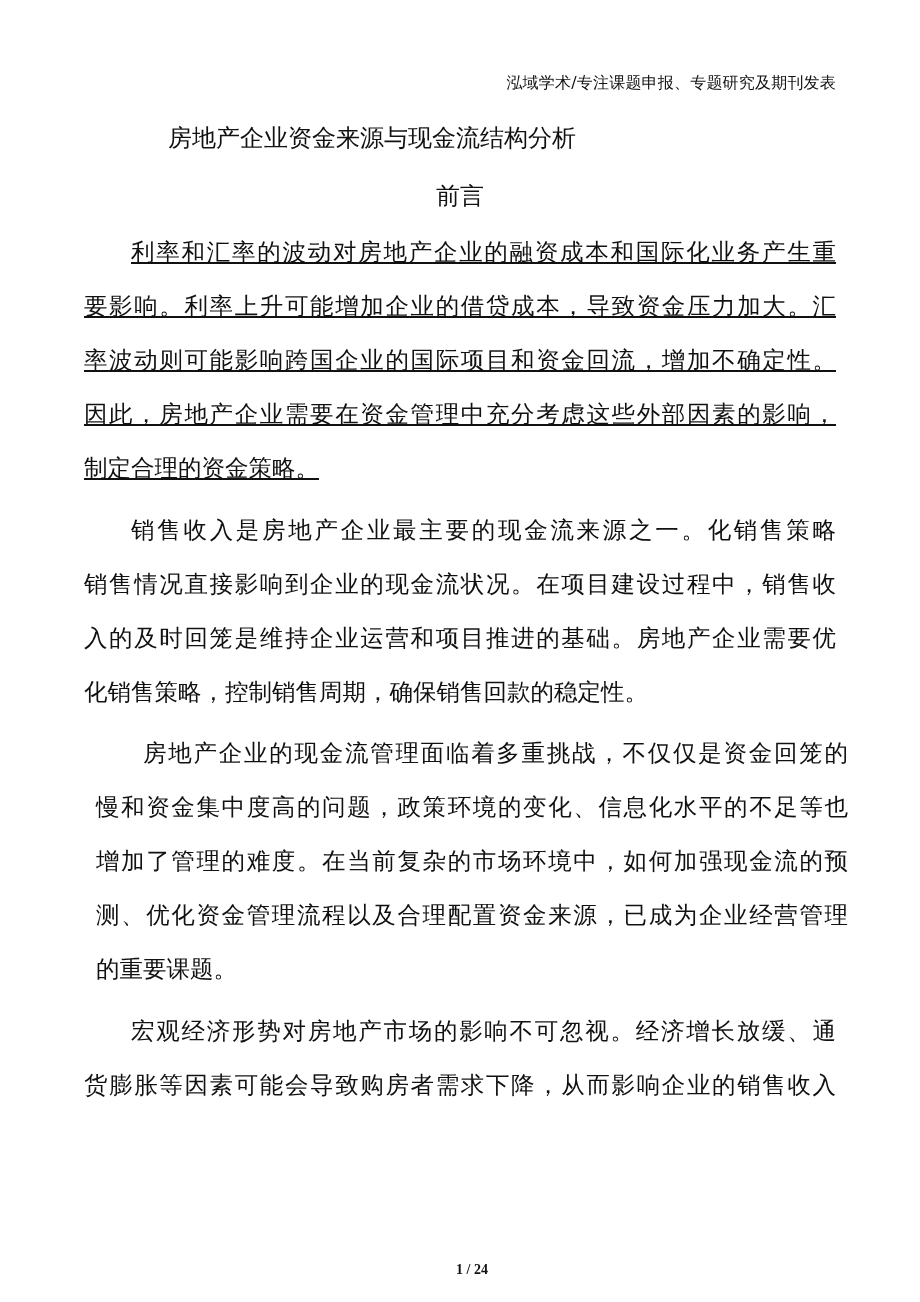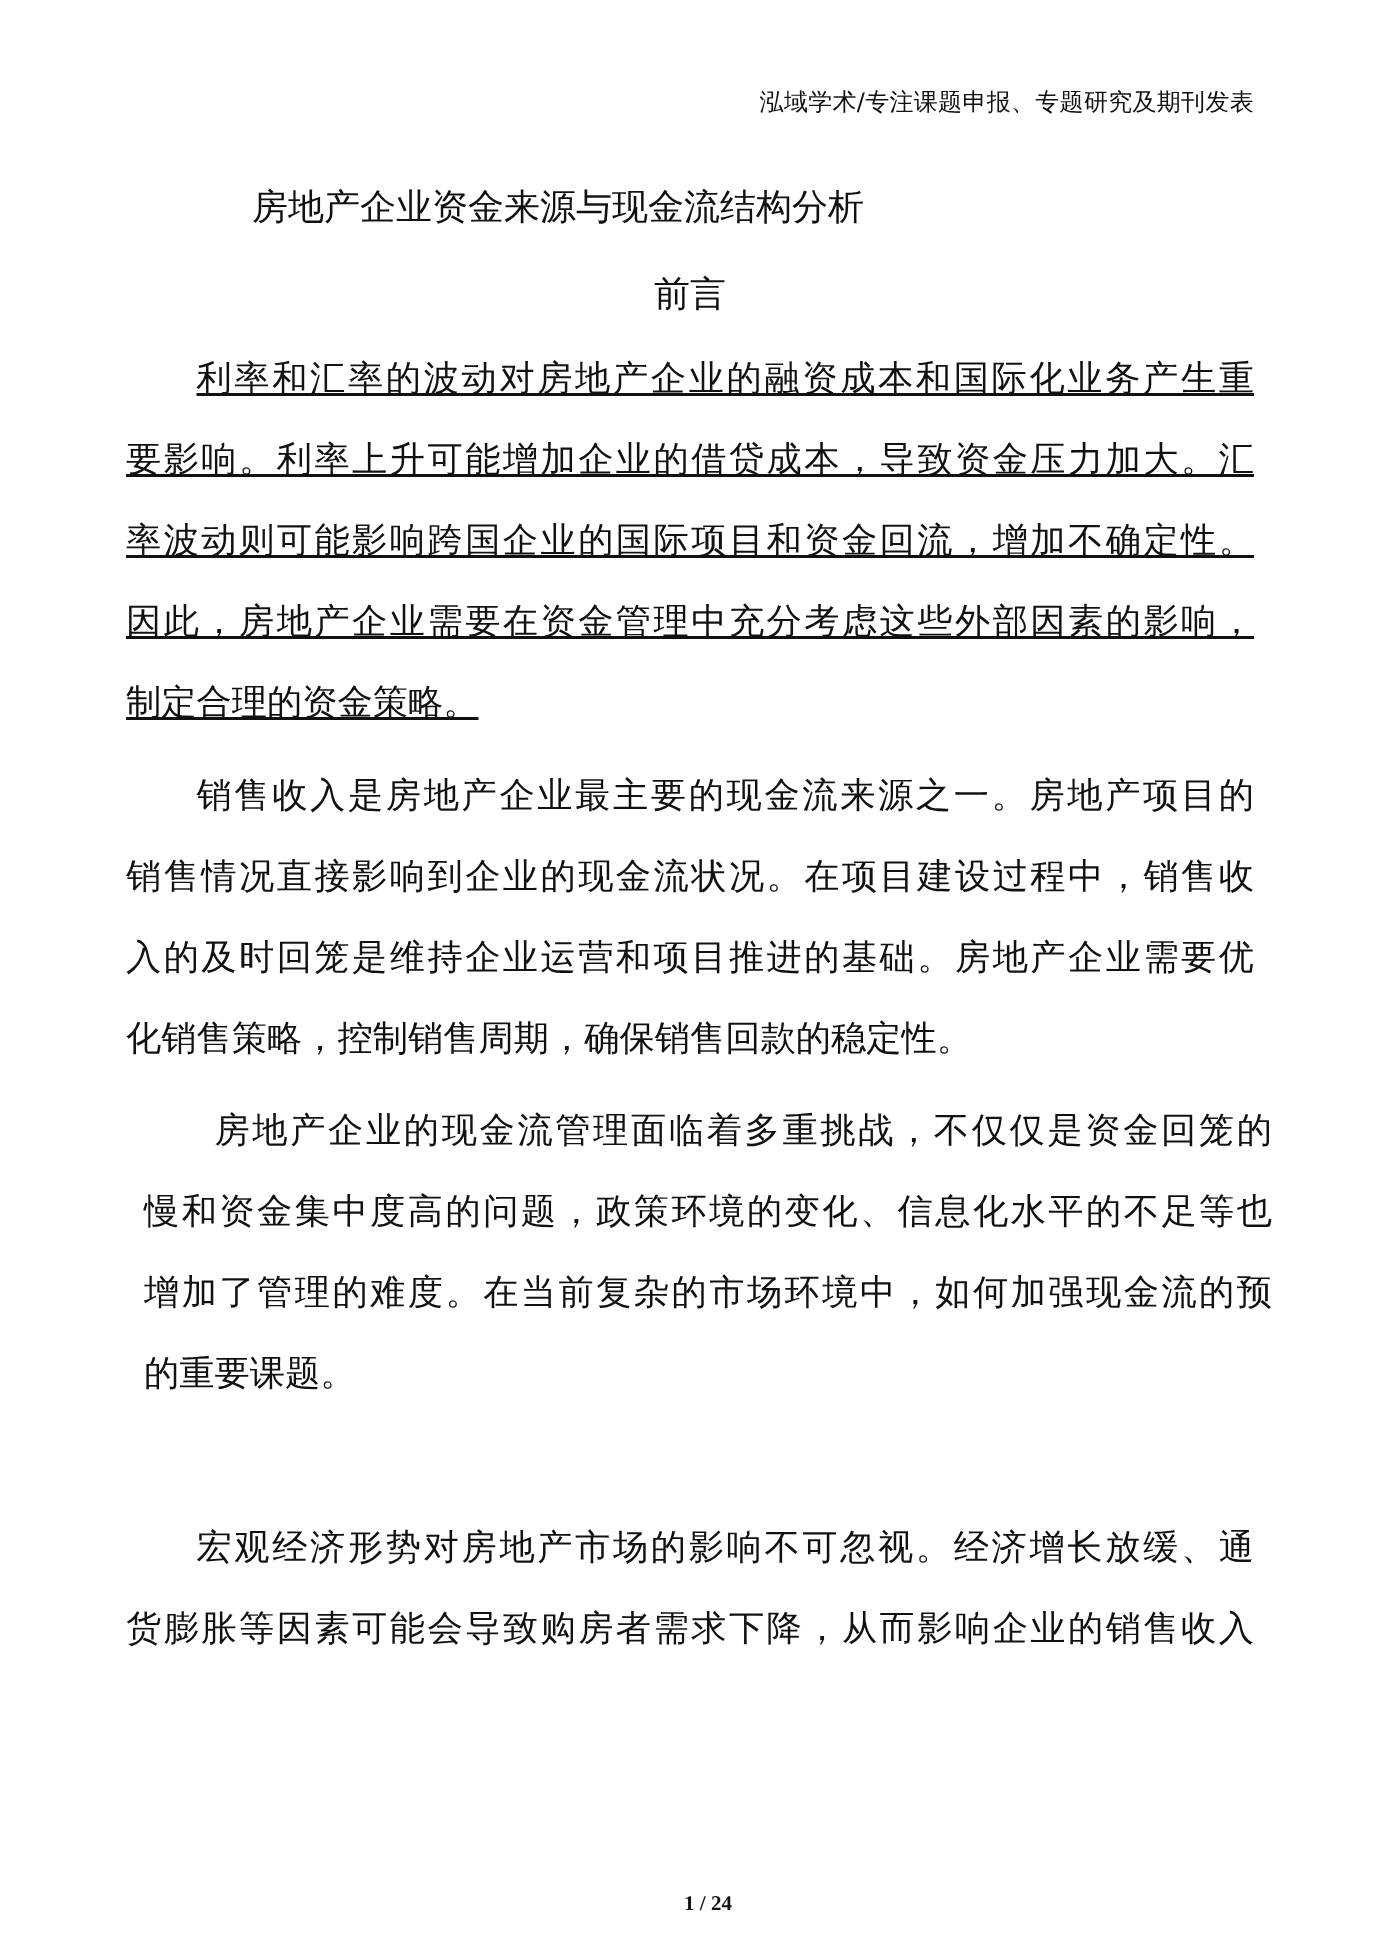--- a/index.html
+++ b/index.html
@@ -1,19 +1,19 @@
 <!DOCTYPE html>
 <html><head>
   <meta charset="utf-8">
   <style>
     html, body { margin: 0; padding: 0; background: #ffffff; }
     body { width: 920px; height: 1302px; position: relative; overflow: hidden; color: #111; }
     .page { position: absolute; left: 0; top: 0; width: 920px; height: 1302px; background: #fff; }
     .header {
-      position: absolute; top: 58px; right: 84px;
+      position: absolute; top: 73px; right: 84px;
       font-family: "DejaVu Sans", "Liberation Sans", sans-serif;
       font-size: 16px; color: #111; white-space: nowrap; letter-spacing: 0.2px;
     }
     .title {
       position: absolute; top: 122px; left: 0; width: 744px; text-align: center;
       font-family: "DejaVu Sans", sans-serif; font-size: 24px; color: #111; white-space: nowrap;
     }
     .subtitle {
       position: absolute; top: 180px; left: 0; width: 920px; text-align: center;
       font-family: "DejaVu Sans", sans-serif; font-size: 24px; color: #111;
@@ -44,30 +44,31 @@
 
   <div class="body-text" style="top:225px;text-decoration:underline;">
     <span class="line indent">利率和汇率的波动对房地产企业的融资成本和国际化业务产生重</span>
     <span class="line">要影响。利率上升可能增加企业的借贷成本，导致资金压力加大。汇</span>
     <span class="line">率波动则可能影响跨国企业的国际项目和资金回流，增加不确定性。</span>
     <span class="line">因此，房地产企业需要在资金管理中充分考虑这些外部因素的影响，</span>
     <span class="line last">制定合理的资金策略。</span>
   </div>
 
   <div class="body-text" style="top:503px;">
-    <span class="line indent">销售收入是房地产企业最主要的现金流来源之一。房地产项目的</span>
+    <span class="line indent">销售收入是房地产企业最主要的现金流来源之一。化销售策略</span>
     <span class="line">销售情况直接影响到企业的现金流状况。在项目建设过程中，销售收</span>
     <span class="line">入的及时回笼是维持企业运营和项目推进的基础。房地产企业需要优</span>
     <span class="line last">化销售策略，控制销售周期，确保销售回款的稳定性。</span>
   </div>
 
   <div class="body-text" style="top:726px;margin-left:12px;">
     <span class="line indent">房地产企业的现金流管理面临着多重挑战，不仅仅是资金回笼的</span>
     <span class="line">慢和资金集中度高的问题，政策环境的变化、信息化水平的不足等也</span>
     <span class="line">增加了管理的难度。在当前复杂的市场环境中，如何加强现金流的预</span>
+    <span class="line">测、优化资金管理流程以及合理配置资金来源，已成为企业经营管理</span>
     <span class="line last">的重要课题。</span>
   </div>
 
   <div class="body-text" style="top:1004px;">
     <span class="line indent">宏观经济形势对房地产市场的影响不可忽视。经济增长放缓、通</span>
     <span class="line">货膨胀等因素可能会导致购房者需求下降，从而影响企业的销售收入</span>
   </div>
 
   <div class="footer">1 / 24</div>
 

